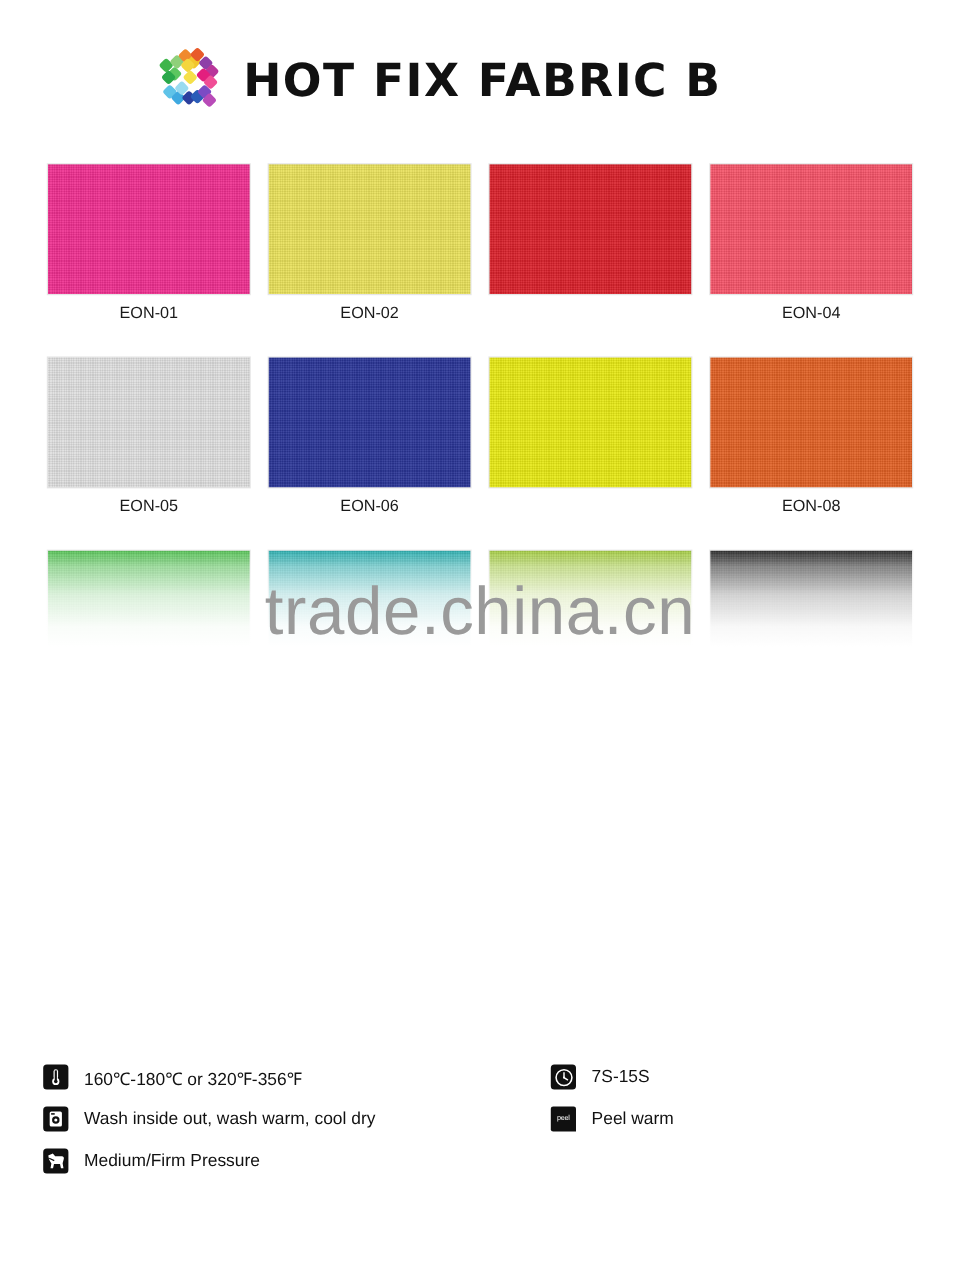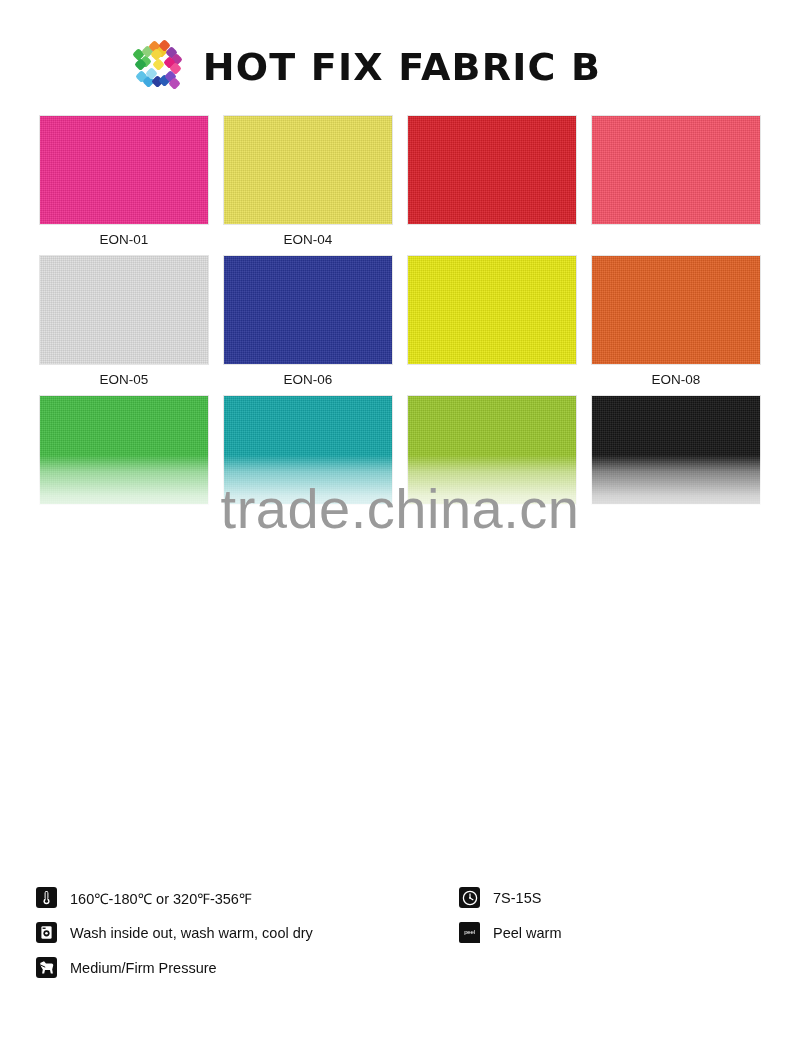--- a/index.html
+++ b/index.html
@@ -50,20 +50,21 @@
   #grid {
     position: absolute;
     left: 40px;
     top: 116px;
     width: 720px;
   }
   .grid-row {
     display: flex;
     justify-content: space-between;
     margin-bottom: 0;
+    margin-top: 21px;
   }
   .cell {
     width: 168px;
   }
   .swatch {
     width: 168px;
     height: 108px;
     box-shadow: 0 0 0 1px rgba(0,0,0,0.10);
     position: relative;
     background-repeat: repeat;
@@ -208,27 +209,28 @@
 
 <div id="grid">
 
   <div class="grid-row row-1">
     <div class="cell">
       <div class="swatch" style="background-color: rgb(238, 46, 143);"></div>
       <div class="swatch-label">EON-01</div>
     </div>
     <div class="cell">
       <div class="swatch" style="background-color: rgb(232, 224, 90);"></div>
+      <div class="swatch-label">EON-02</div>
+    </div>
+    <div class="cell">
+      <div class="swatch" style="background-color: rgb(216, 32, 42);"></div>
+    </div>
+    <div class="cell">
+      <div class="swatch" style="background-color: rgb(244, 83, 104);"></div>
       <div class="swatch-label">EON-04</div>
-    </div>
-    <div class="cell">
-      <div class="swatch" style="background-color: rgb(216, 32, 42);"></div>
-    </div>
-    <div class="cell">
-      <div class="swatch" style="background-color: rgb(244, 83, 104);"></div>
     </div>
   </div>
 
   <div class="grid-row row-2">
     <div class="cell">
       <div class="swatch" style="background-color: rgb(222, 222, 222);"></div>
       <div class="swatch-label">EON-05</div>
     </div>
     <div class="cell">
       <div class="swatch" style="background-color: rgb(42, 53, 150);"></div>

